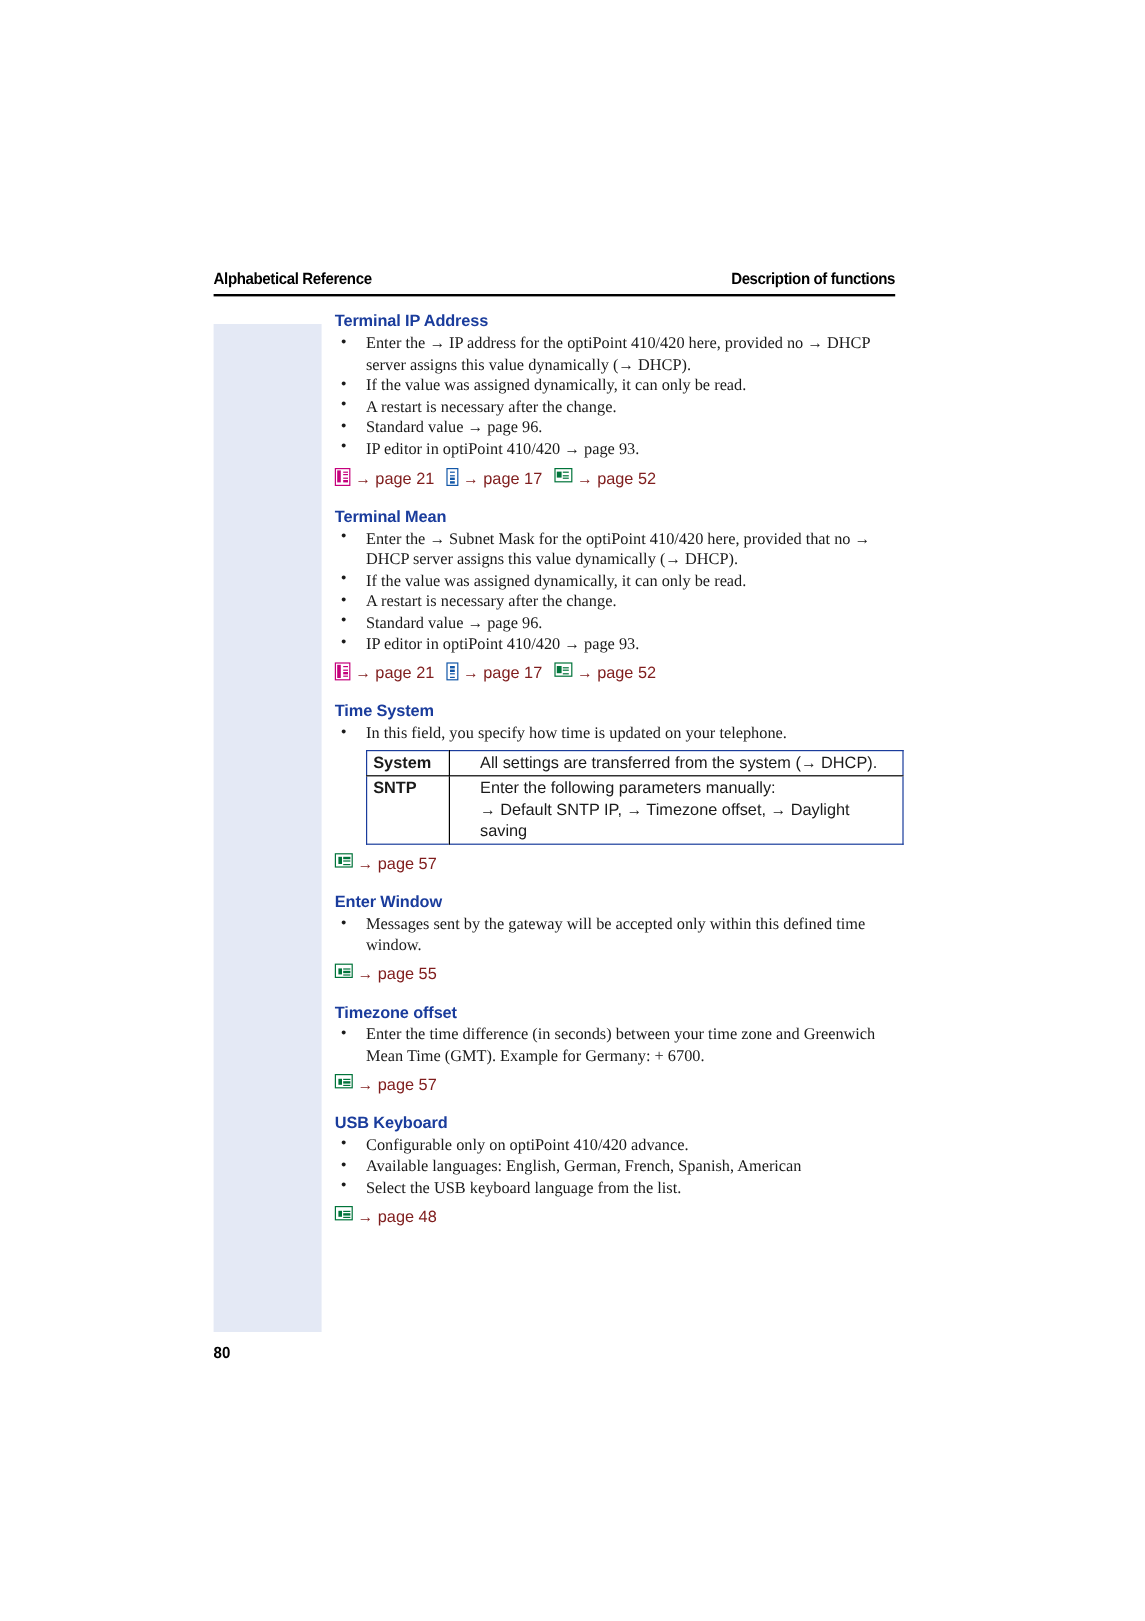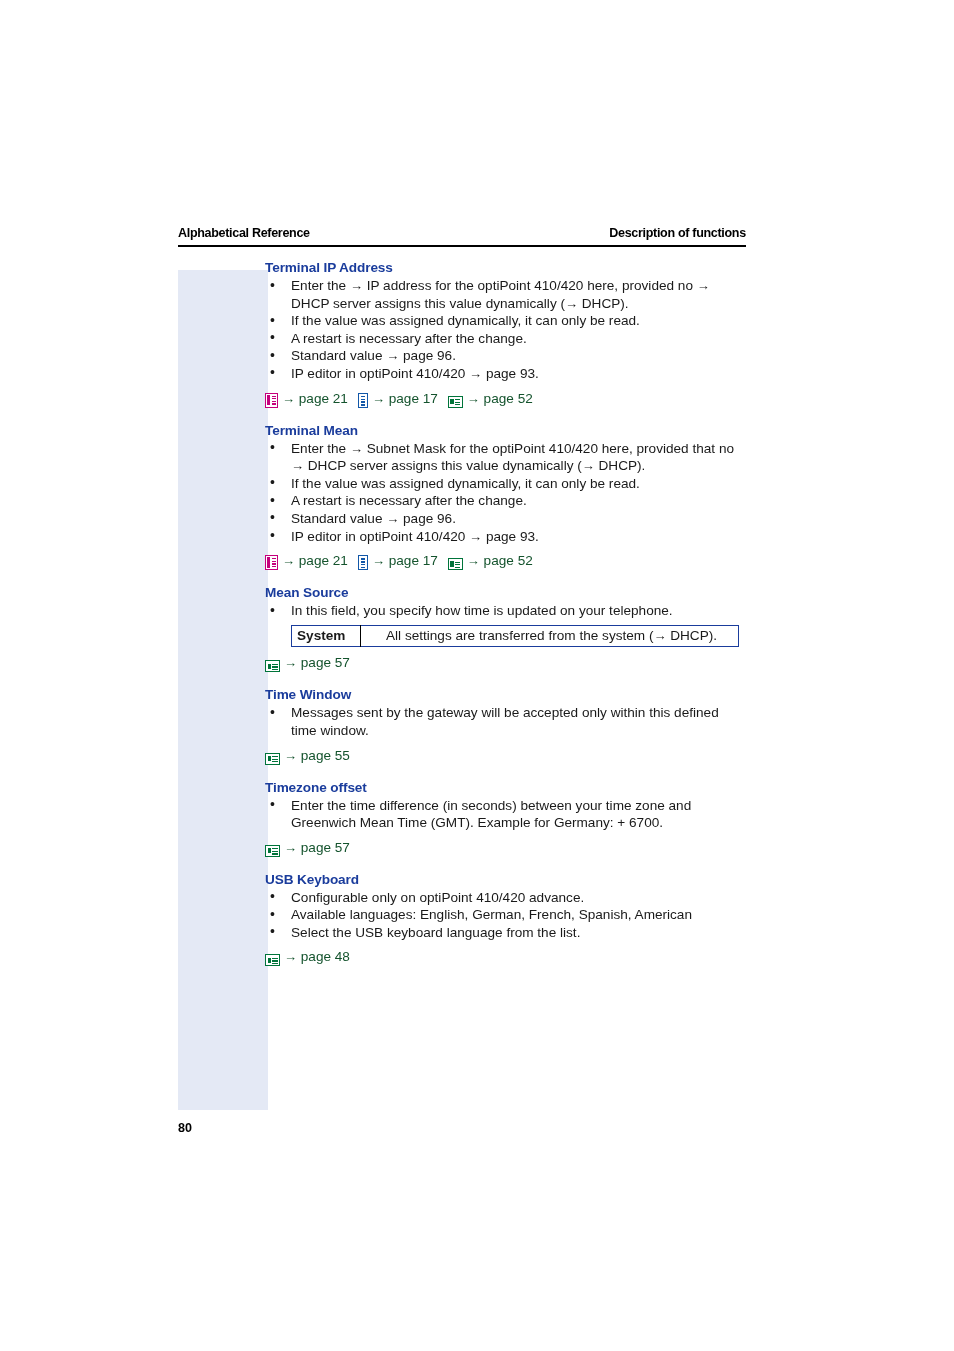--- a/index.html
+++ b/index.html
@@ -29,50 +29,51 @@
   }
 
   
   .margin-block{
     position:absolute;left:178px;top:270px;width:90px;height:840px;
     background:#e4e9f5;
   }
 
   
   .content{
-    position:absolute;left:265px;top:260px;width:475px;
+    position:absolute;left:279px;top:260px;width:475px;
   }
 
   h3.sec-title{
     margin:0 0 1px 0;
     font-size:13.6px;font-weight:bold;color:#1a3c9c;
     letter-spacing:-0.1px;
     line-height:16px;
   }
 
   ul.bullets{margin:0;padding:0;list-style:none;}
   ul.bullets li{
     position:relative;
     padding-left:26px;
     font-size:13.6px;
     line-height:17.6px;
     color:#1a1a1a;
     margin:0 0 0 0;
+    font-family:Liberation Serif, serif;
   }
   ul.bullets li::before{
     content:"\2022";
     position:absolute;left:5px;top:-0.5px;
     font-size:14px;color:#1a1a1a;
   }
   .arw{font-weight:bold;font-size:13px;}
 
   
   .ref-line{
-    display:flex;align-items:flex-end;
-    font-size:13.6px;color:#14532d;
+    display:flex;align-items:flex-start;
+    font-size:13.6px;color:#7f1d1d;
     line-height:18px;
     white-space:nowrap;
   }
   .ref-line .txt{margin:0 4px 0 4px;}
   .ref-line .gap{display:inline-block;width:6px;}
 
   
   .ico{display:inline-block;position:relative;vertical-align:middle;}
 
   
@@ -219,44 +220,48 @@
         <span class="gap"></span>
         <span class="ico ico-web">
           <span class="sq"></span>
           <span class="ln" style="top: 2.4px;"></span>
           <span class="ln" style="top: 5px;"></span>
           <span class="ln" style="top: 7.6px;"></span>
         </span>
         <span class="txt"><span class="arw">→</span> page 52</span>
       </div>
       <div class="sp-section"></div>
-      <h3 class="sec-title">Mean Source</h3>
+      <h3 class="sec-title">Time System</h3>
       <ul class="bullets">
         <li>In this field, you specify how time is updated on your telephone.</li>
       </ul>
       <table class="opt-table">
         <tbody>
           <tr>
             <td class="key">System</td>
             <td>All settings are transferred from the system (<span class="arw">→</span> DHCP).</td>
           </tr>
+          <tr>
+            <td class="key">SNTP</td>
+            <td>Enter the following parameters manually:<br><span class="arw">→</span> Default SNTP IP, <span class="arw">→</span> Timezone offset, <span class="arw">→</span> Daylight saving</td>
+          </tr>
         </tbody>
       </table>
       <div class="sp-after-list"></div>
       <div class="ref-line">
         <span class="ico ico-web">
           <span class="sq"></span>
           <span class="ln" style="top: 2.4px;"></span>
           <span class="ln" style="top: 5px;"></span>
           <span class="ln" style="top: 7.6px;"></span>
         </span>
         <span class="txt"><span class="arw">→</span> page 57</span>
       </div>
       <div class="sp-section"></div>
-      <h3 class="sec-title">Time Window</h3>
+      <h3 class="sec-title">Enter Window</h3>
       <ul class="bullets">
         <li>Messages sent by the gateway will be accepted only within this defined time window.</li>
       </ul>
       <div class="sp-after-list"></div>
       <div class="ref-line">
         <span class="ico ico-web">
           <span class="sq"></span>
           <span class="ln" style="top: 2.4px;"></span>
           <span class="ln" style="top: 5px;"></span>
           <span class="ln" style="top: 7.6px;"></span>

